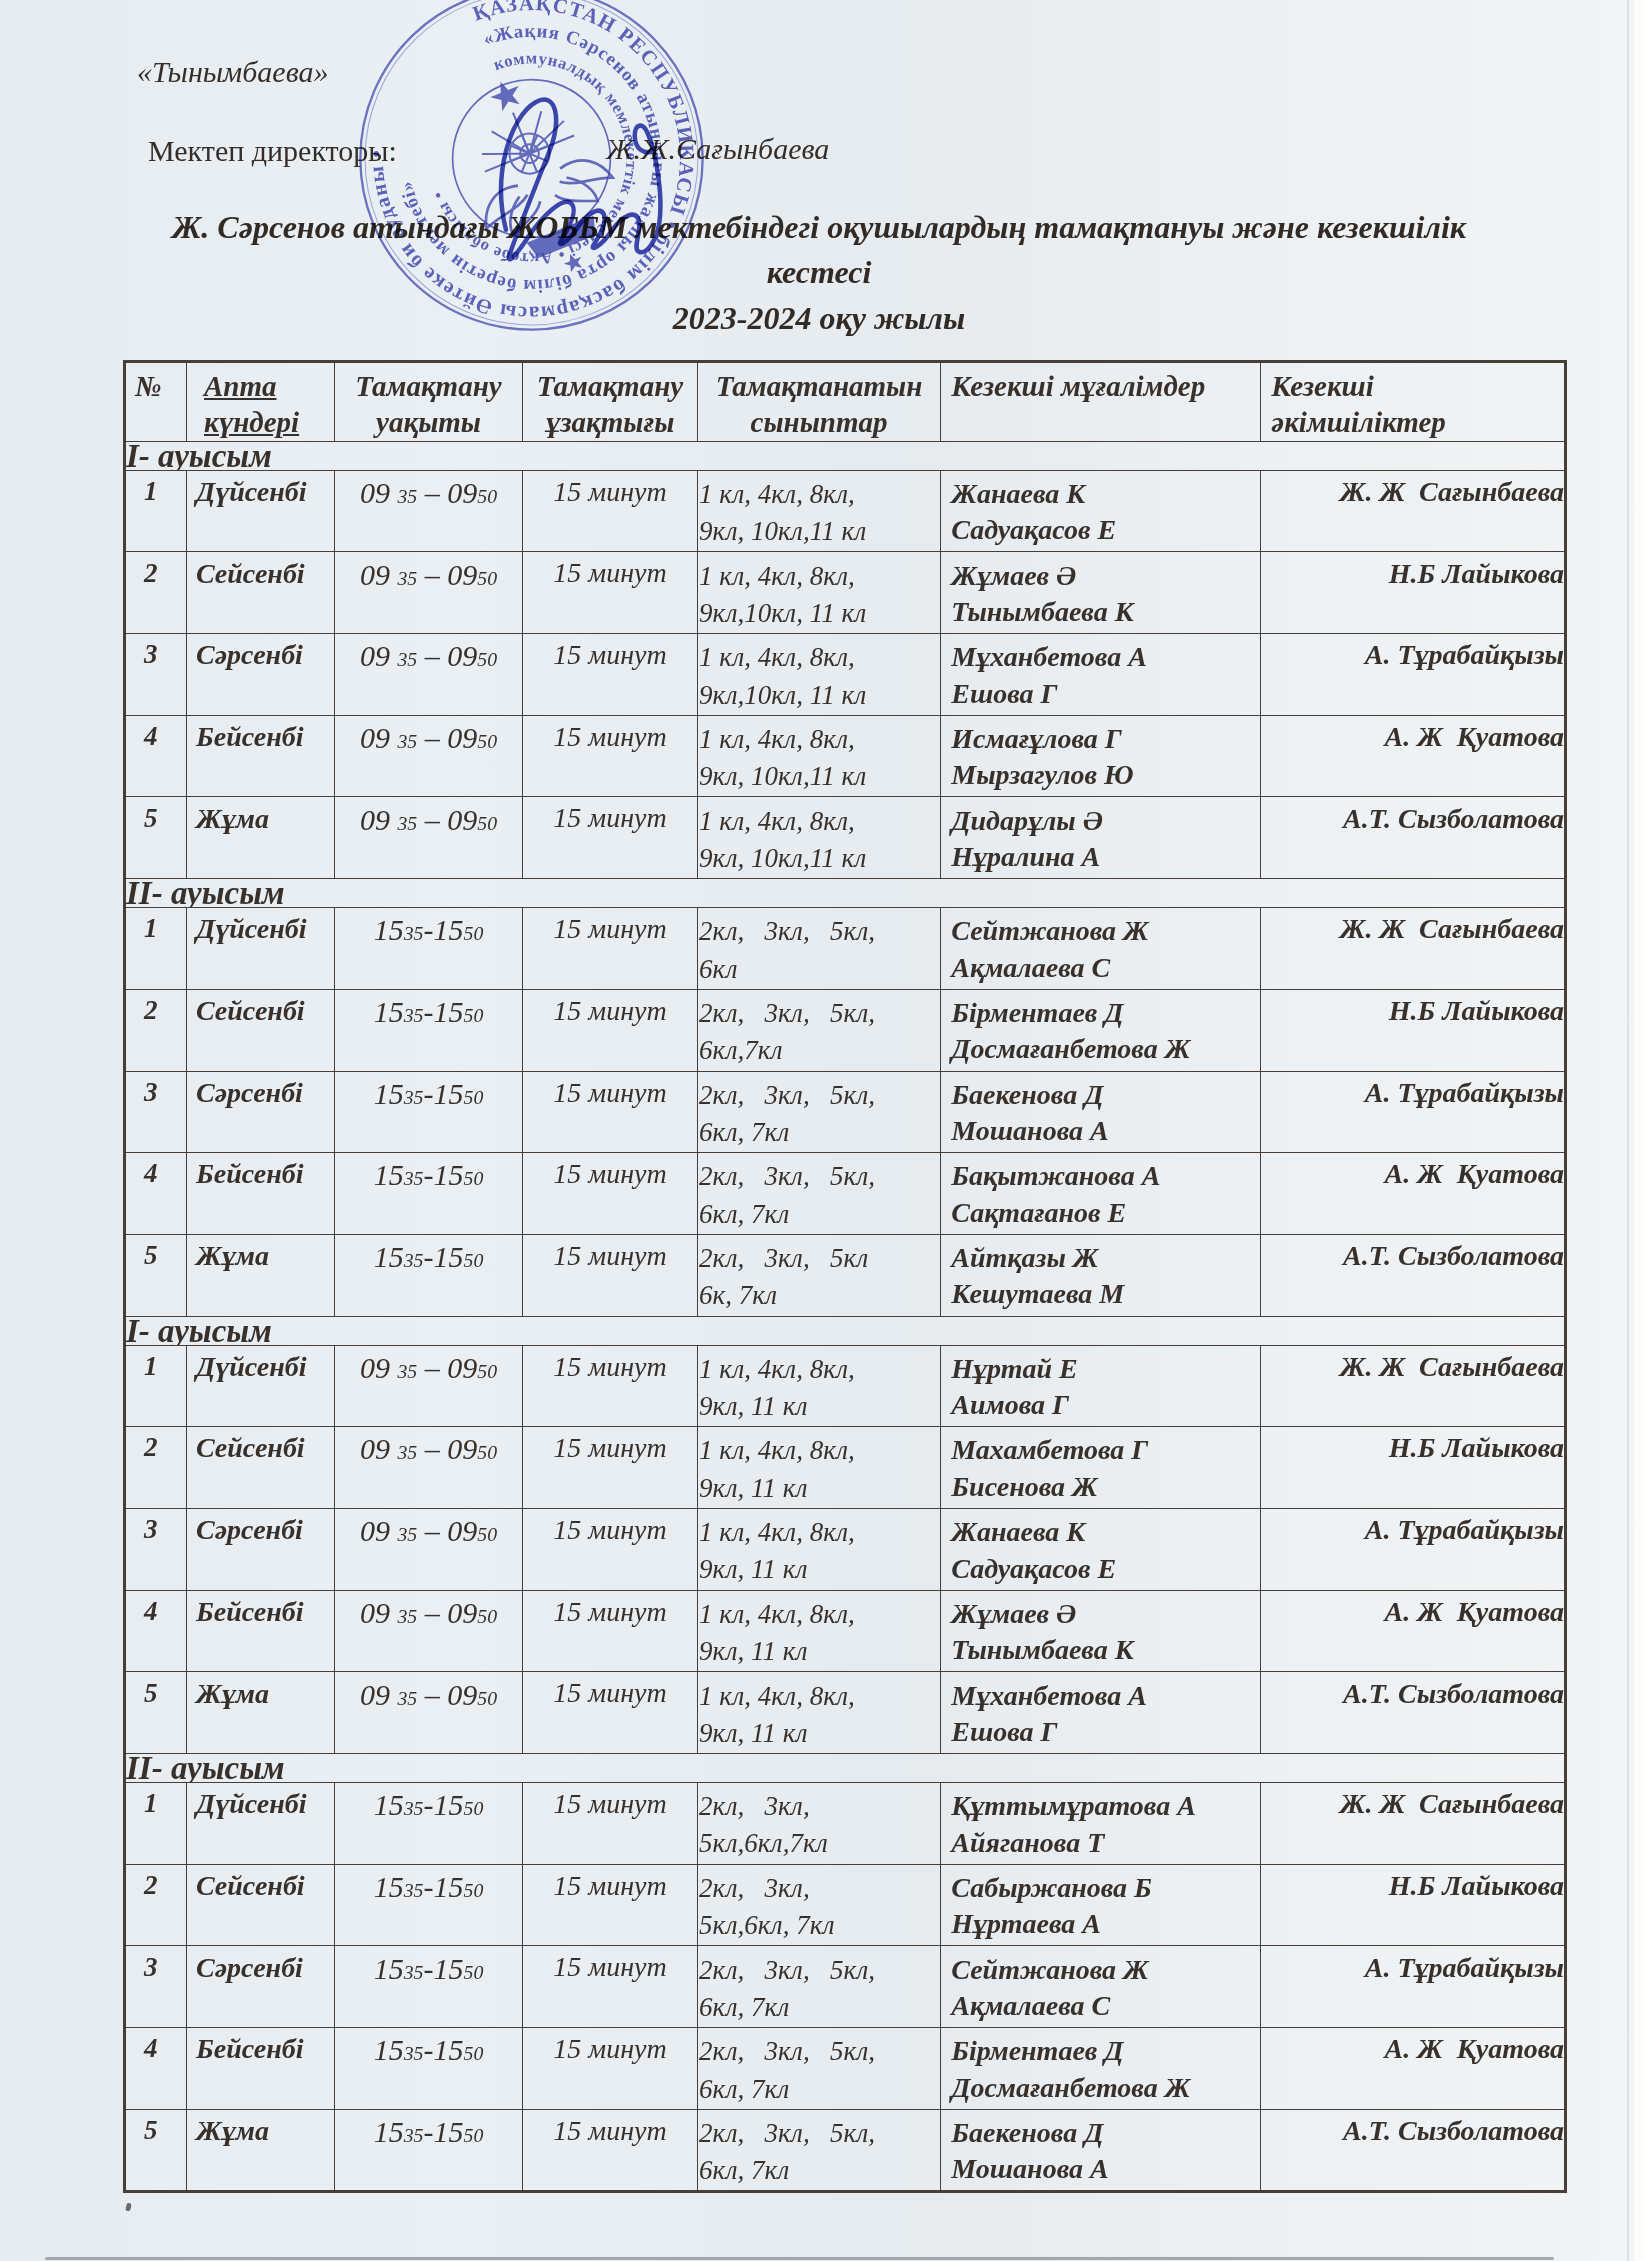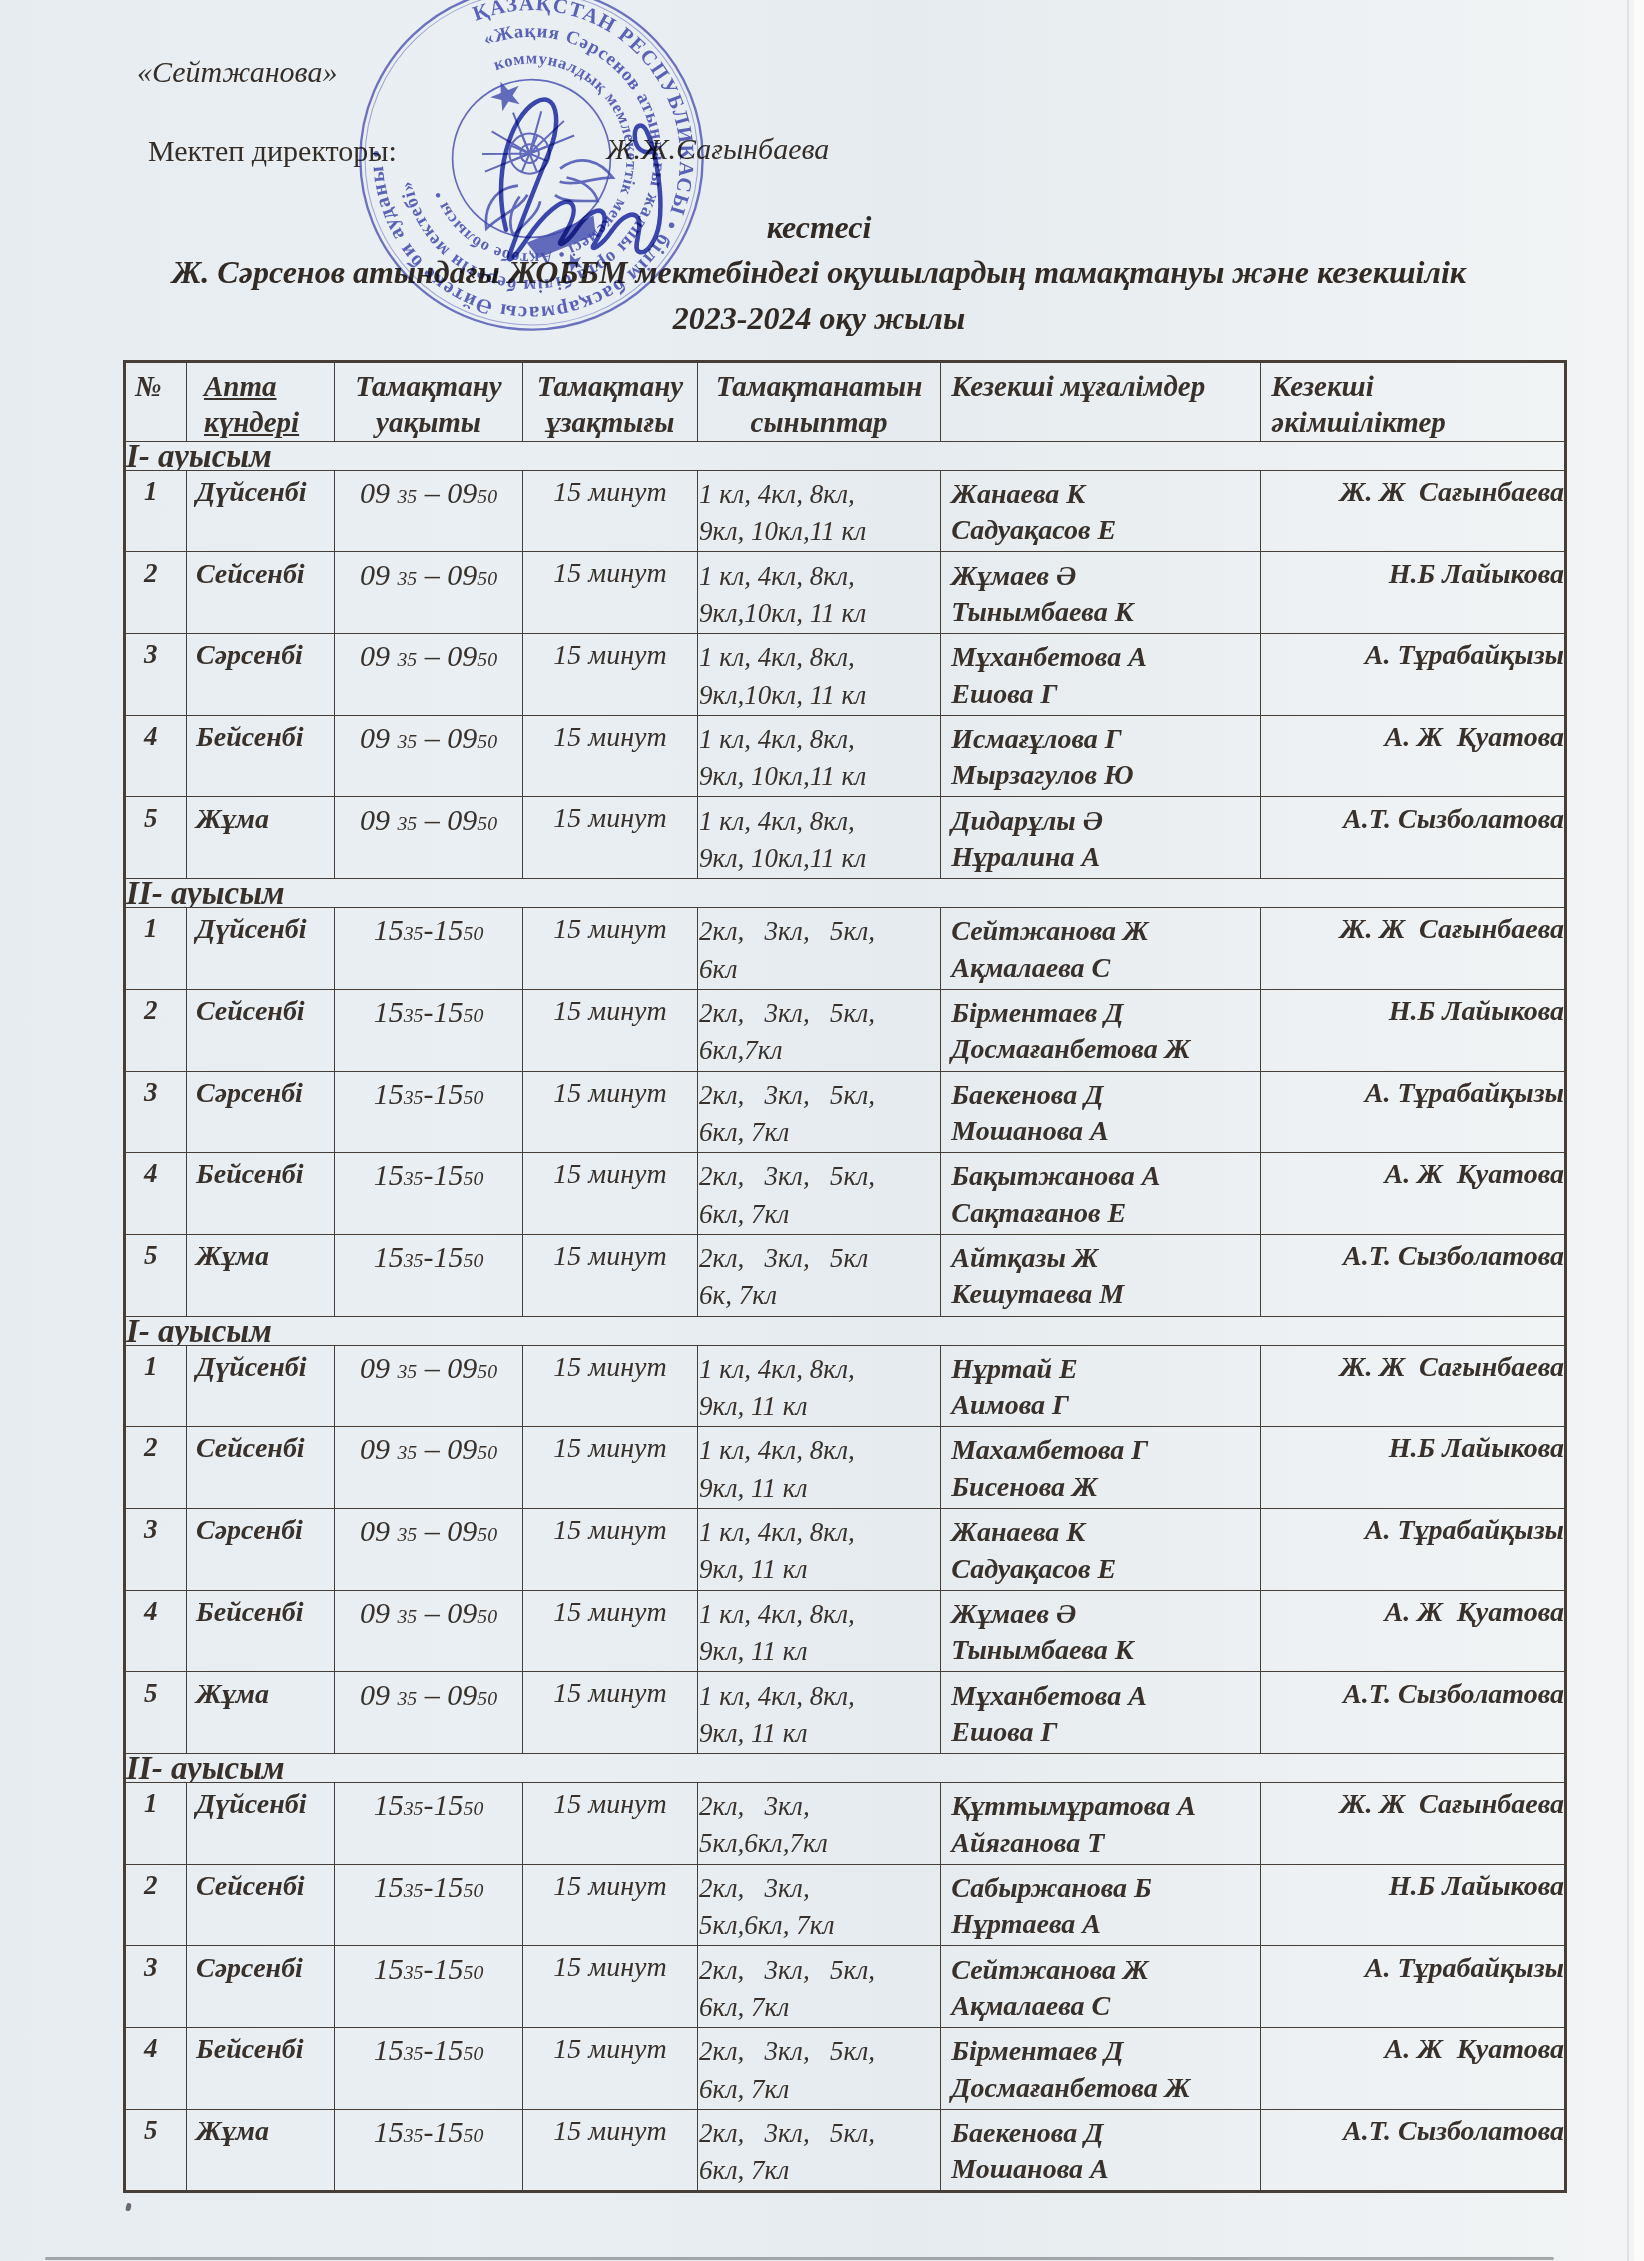--- a/index.html
+++ b/index.html
@@ -70,27 +70,27 @@
   .signature{
     position:absolute;left:466px;top:57px;width:219px;height:245px;
     mix-blend-mode:multiply;opacity:.95;pointer-events:none;
   }
 </style>
 </head>
 <body>
 
 <div class="page">
 
-  <div class="approve">«Сейтжанова»</div>
+  <div class="approve">«Тынымбаева»</div>
   <div class="director-label">Мектеп директоры:</div>
   <div class="director-name">Ж.Ж.Сағынбаева</div>
 
   <div class="title-block">
+    <div>Ж. Сәрсенов атындағы ЖОББМ мектебіндегі оқушылардың тамақтануы және кезекшілік</div>
     <div>кестесі</div>
-    <div>Ж. Сәрсенов атындағы ЖОББМ мектебіндегі оқушылардың тамақтануы және кезекшілік</div>
     <div>2023-2024 оқу жылы</div>
   </div>
 
   <svg class="stamp" viewBox="0 0 540 540">
     <defs>
       <path id="r1" d="M270,48 A222,222 0 1 1 269.9,48"></path>
       <path id="r2" d="M270,88 A182,182 0 1 1 269.9,88"></path>
       <path id="r3" d="M270,128 A142,142 0 1 1 269.9,128"></path>
     </defs>
     <g transform="rotate(-22 270 270)">

